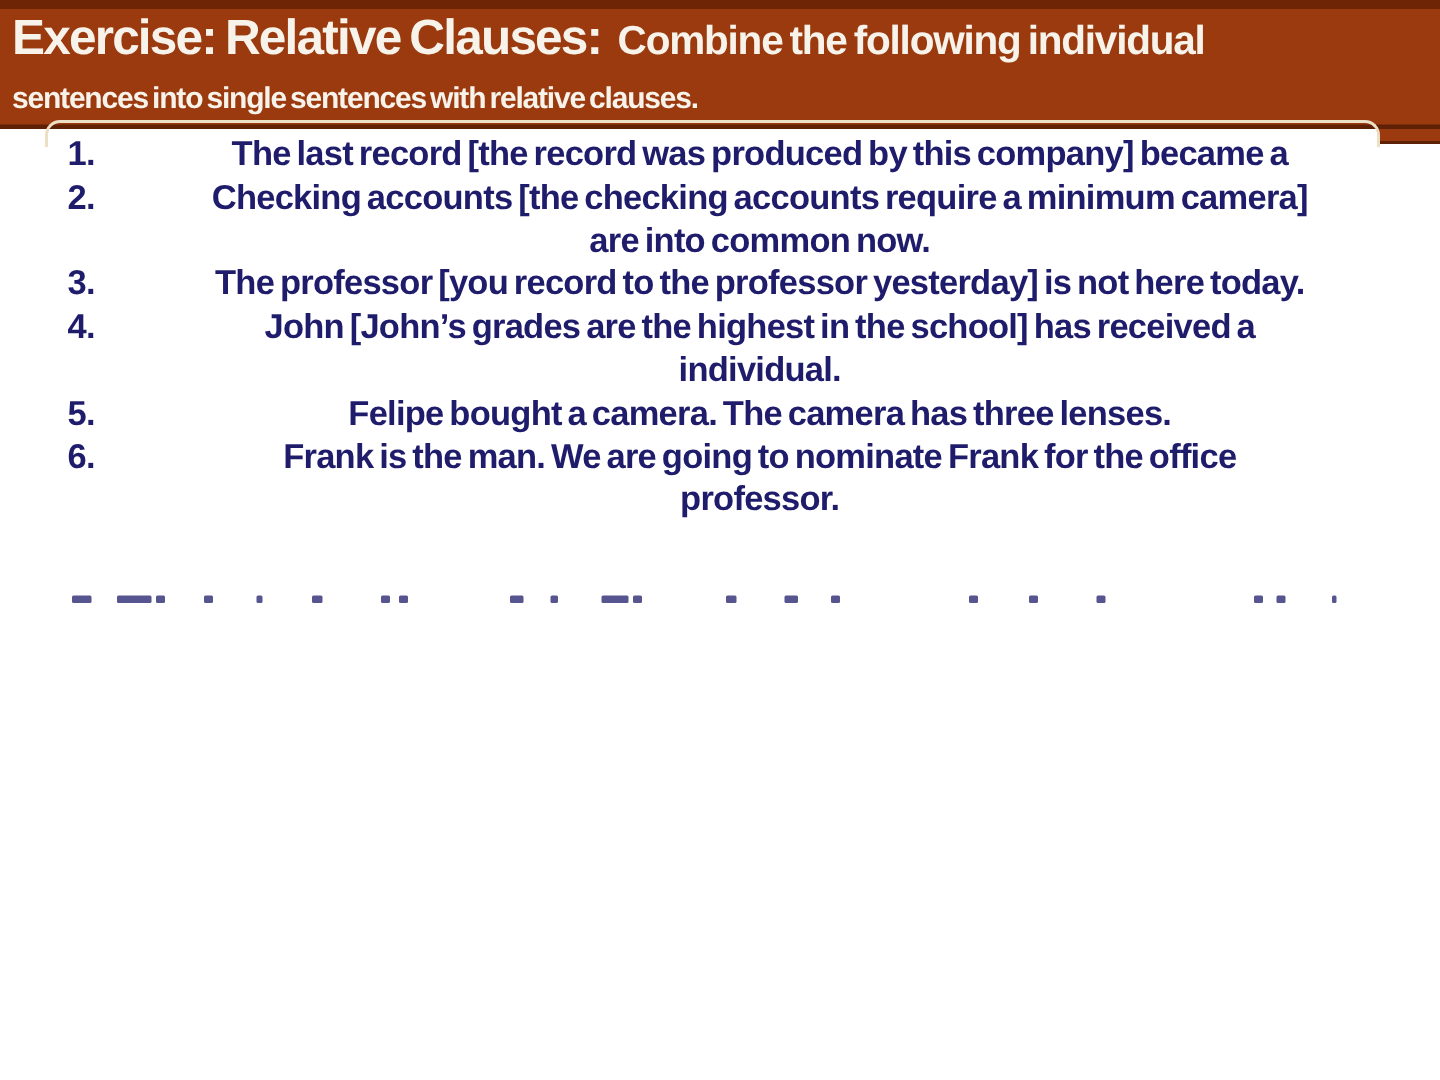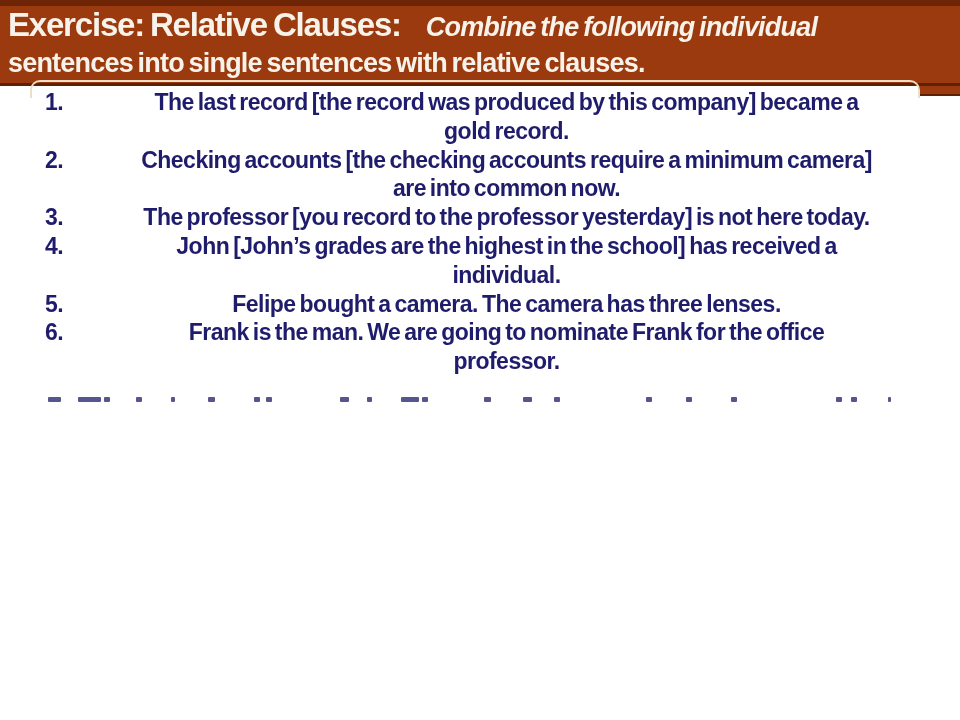--- a/index.html
+++ b/index.html
@@ -26,24 +26,24 @@
   }
   .title{
     position:absolute;left:8px;top:8px;margin:0;width:945px;
     color:var(--title-white,#F7F3EA);line-height:34px;
   }
   .t-line{white-space:nowrap;}
   .t-big{
     font-size:33px;letter-spacing:-1.2px;word-spacing:-2px;text-align:right;
   }
   .t-small{
-    font-size:27px;letter-spacing:-0.8px;word-spacing:-2px;margin-left:16px;font-style:italic;
+    font-size:27px;letter-spacing:-0.8px;word-spacing:-2px;margin-left:2px;
   }
   .t-small2{
-    font-size:27px;letter-spacing:-0.8px;word-spacing:-2px;
+    font-size:20px;letter-spacing:-0.8px;word-spacing:-2px;
   }
   
   .panel-border{
     position:absolute;top:80px;left:30px;width:886px;height:16px;
     border:2px solid var(--panel-border,#EBDFC6);border-bottom:none;
     border-radius:10px 10px 0 0;z-index:3;background:transparent;
   }
   
   .list{
     position:absolute;top:88px;left:45px;width:890px;z-index:4;
@@ -83,21 +83,20 @@
 
   <div class="band-right-ext"></div>
 
   <div class="panel-border"></div>
 
   <ol class="list" style="margin:0;padding:0;list-style:none;">
       <li class="item">
         <span class="num">1.</span>
         <div class="lines">
           <div class="line">The last record [the record was produced by this company] became a</div>
-          <div class="line">gold record.</div>
         </div>
       </li>
       <li class="item">
         <span class="num">2.</span>
         <div class="lines">
           <div class="line">Checking accounts [the checking accounts require a minimum camera]</div>
           <div class="line">are into common now.</div>
         </div>
       </li>
       <li class="item">

